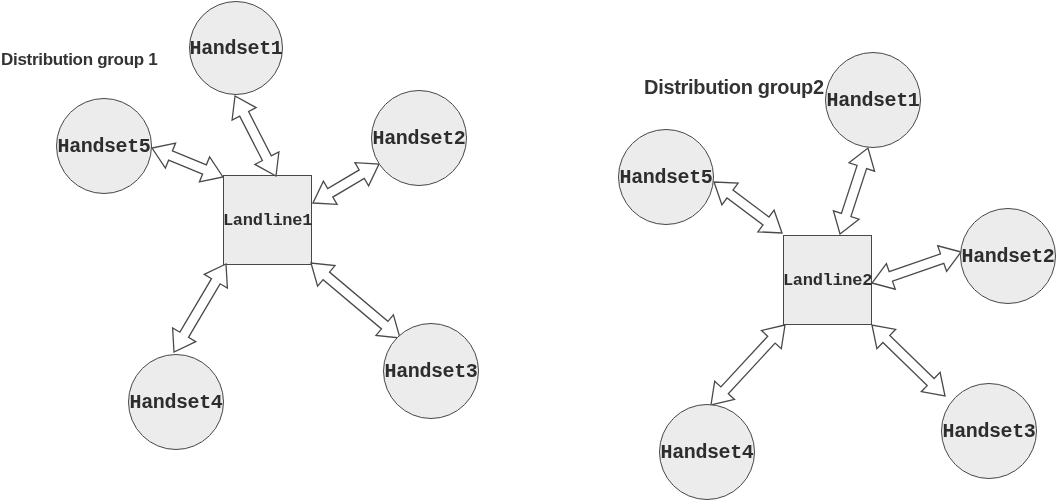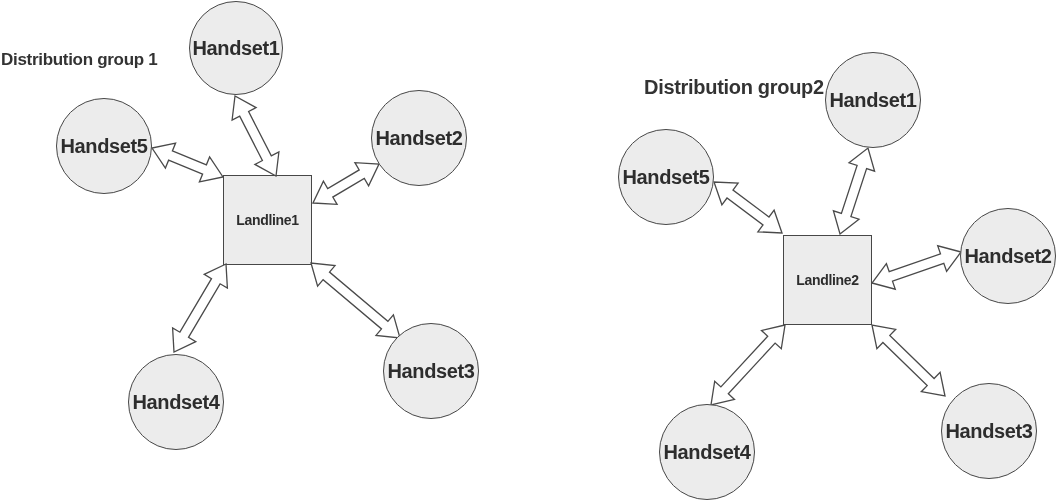--- a/index.html
+++ b/index.html
@@ -21,34 +21,35 @@
   .node {
     position: absolute;
     box-sizing: border-box;
     display: flex;
     align-items: center;
     justify-content: center;
     text-align: center;
     font-weight: bold;
     color: #2d2d2d;
     white-space: nowrap;
+    font-family: Liberation Mono, monospace;
   }
   .circle {
     border-radius: 50%;
     background: #ececec;
     border: 1.5px solid #474747;
     z-index: 3;
     font-size: 20px;
     letter-spacing: -0.4px;
   }
   .square {
     background: #ececec;
     border: 1.5px solid #474747;
     z-index: 1;
-    font-size: 14px;
+    font-size: 17px;
     letter-spacing: -0.3px;
   }
   .title {
     position: absolute;
     font-weight: bold;
     color: #333333;
     z-index: 4;
     white-space: nowrap;
     letter-spacing: -0.3px;
   }

